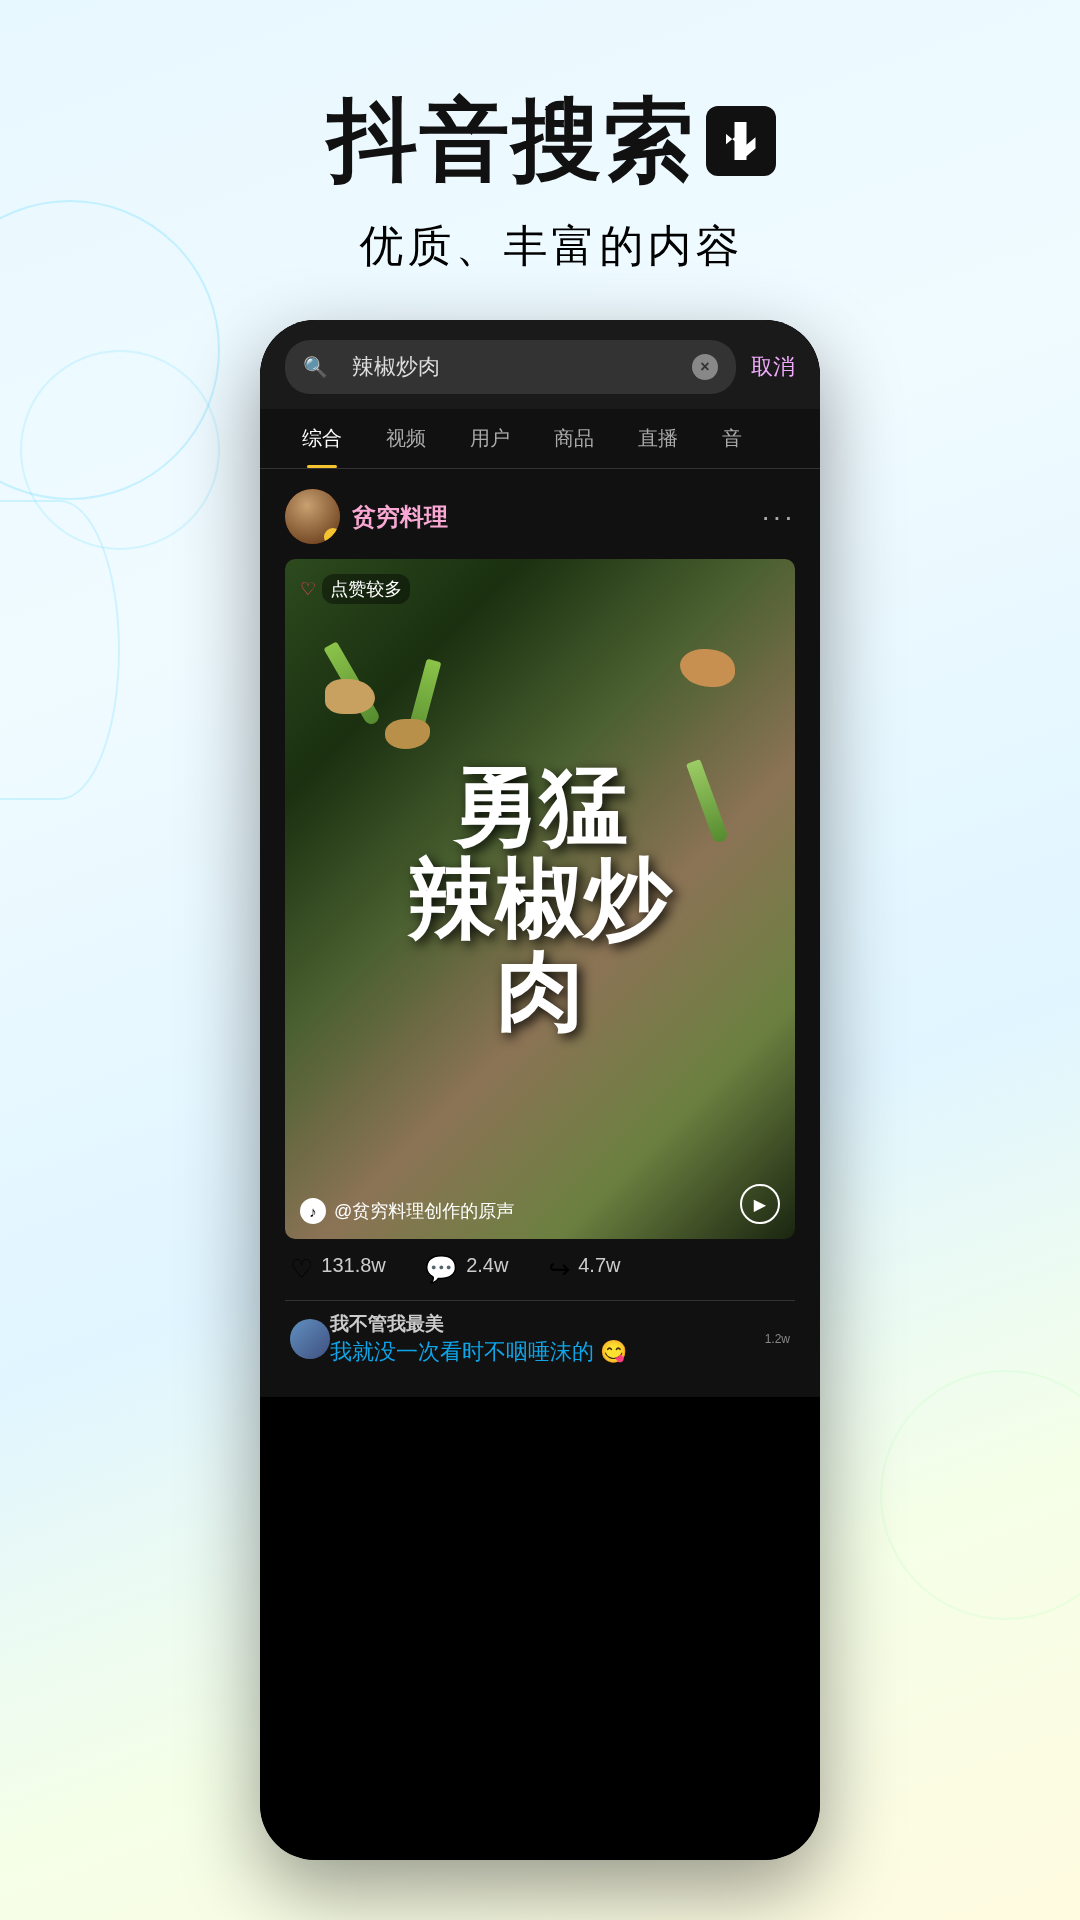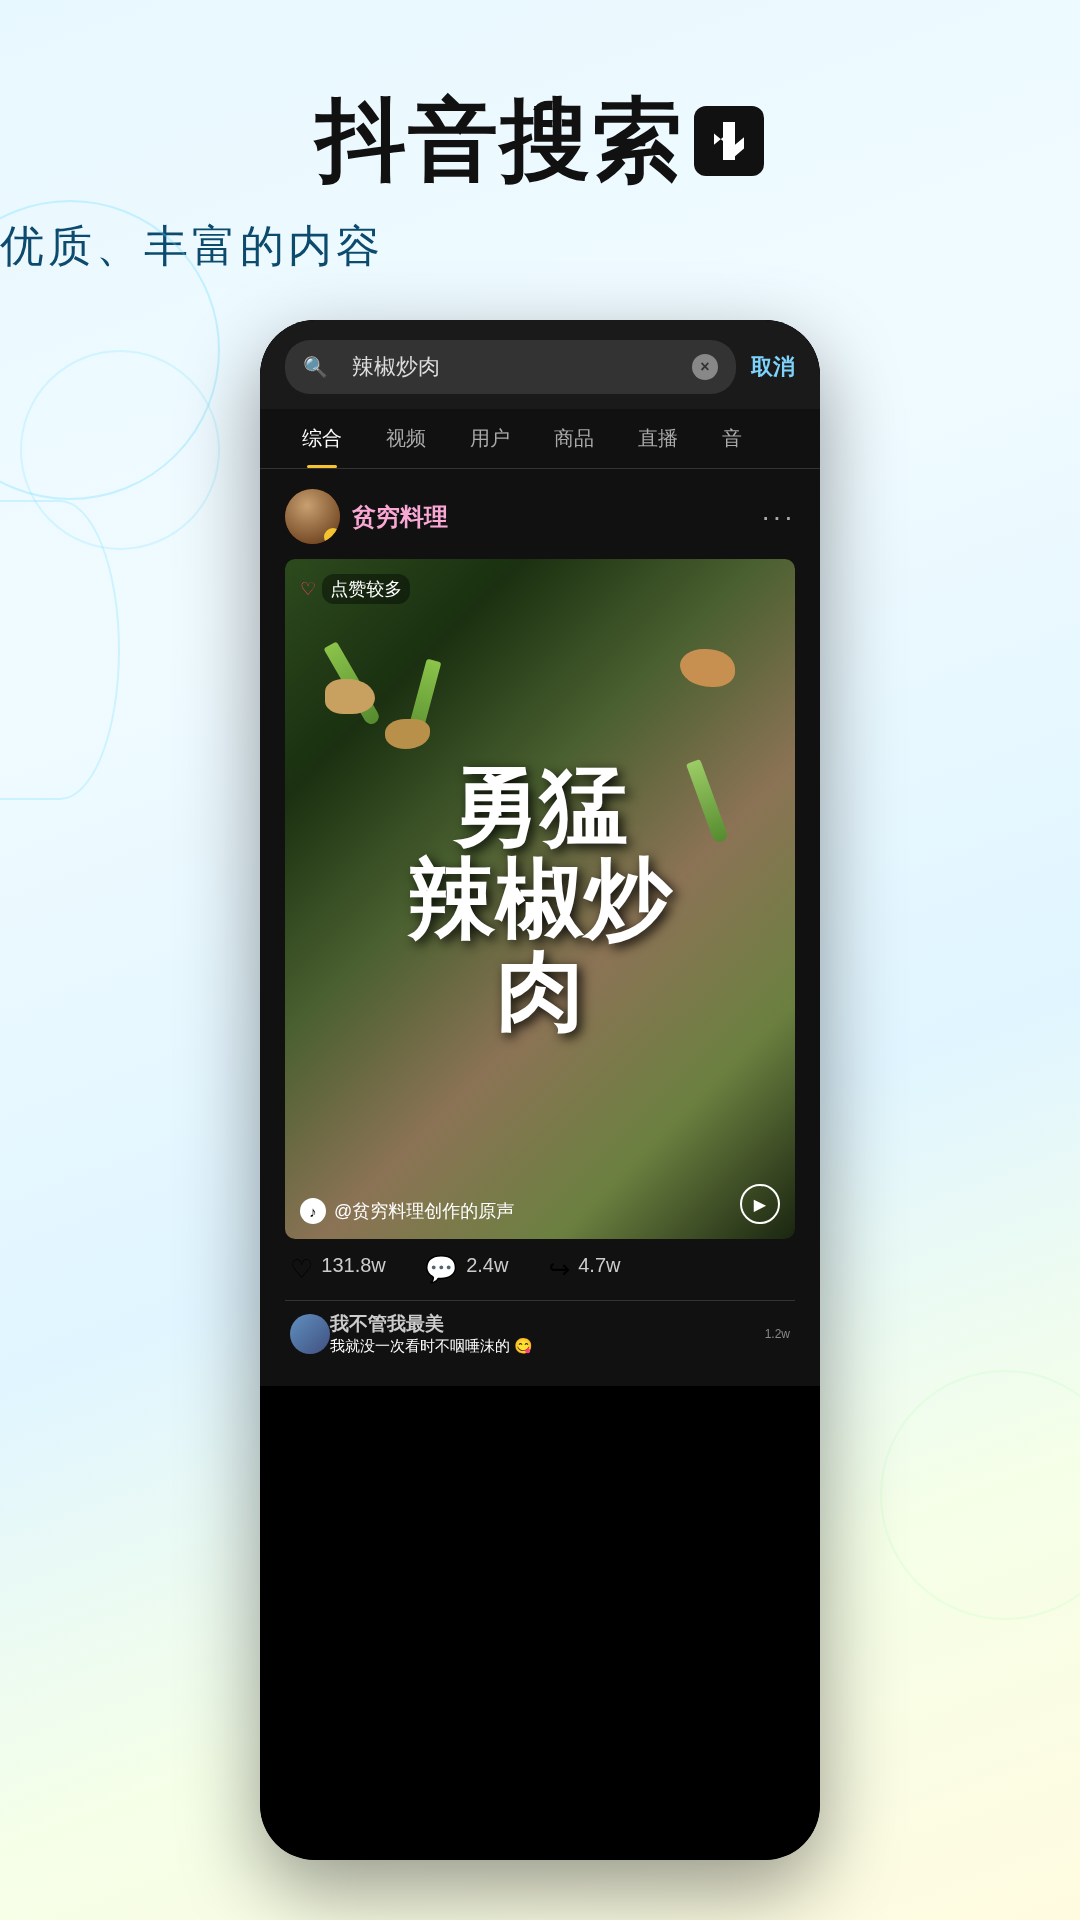--- a/index.html
+++ b/index.html
@@ -29,22 +29,24 @@
     }
     .bg-circle-3 {
       position: absolute;
       width: 250px; height: 250px;
       border: 2px solid rgba(200,255,200,0.3);
       border-radius: 50%;
       bottom: 300px; right: -50px;
     }
 
     .header-section {
+      text-align: center;
       padding-top: 80px;
       padding-bottom: 40px;
+      margin-left: 23px;
     }
     .main-title {
       font-size: 90px;
       font-weight: 900;
       color: #111;
       letter-spacing: 2px;
       display: flex;
       align-items: center;
       justify-content: center;
       gap: 10px;
@@ -59,21 +61,21 @@
       position: relative;
     }
     .tiktok-icon::before {
       content: '';
       width: 30px; height: 38px;
       background: white;
       clip-path: polygon(30% 0%, 70% 0%, 70% 60%, 100% 40%, 100% 70%, 70% 90%, 70% 100%, 30% 100%, 30% 40%, 0% 60%, 0% 30%, 30% 50%);
     }
     .subtitle {
       font-size: 44px;
-      color: #0c4a6e;
+      color: #000000;
       margin-top: 15px;
       letter-spacing: 4px;
     }
 
     
     .phone-container {
       position: absolute;
       top: 320px;
       left: 50%;
       transform: translateX(-50%);
@@ -129,24 +131,23 @@
       background: #888;
       border-radius: 50%;
       display: flex;
       align-items: center;
       justify-content: center;
       color: #333;
       font-size: 16px;
       font-weight: bold;
     }
     .cancel-btn {
-      color: #7dd3fc;
+      color: #f0abfc;
       font-size: 22px;
       white-space: nowrap;
-      font-weight: bold;
     }
 
     
     .tabs-area {
       background: #111;
       display: flex;
       padding: 0 20px;
       border-bottom: 1px solid #333;
     }
     .tab-item {
@@ -393,22 +394,22 @@
       gap: 0;
       padding: 10px 5px;
       border-top: 1px solid #333;
     }
     .comment-avatar {
       width: 40px; height: 40px;
       background: linear-gradient(135deg, #6090c0, #405080);
       border-radius: 50%;
     }
     .comment-text {
-      color: #ffffff;
-      font-size: 15px;
+      color: #0ea5e9;
+      font-size: 22px;
       flex: 1;
     }
     .comment-count {
       color: #888;
       font-size: 12px;
       text-align: center;
     }
 
     
     .deco-wave-left {

